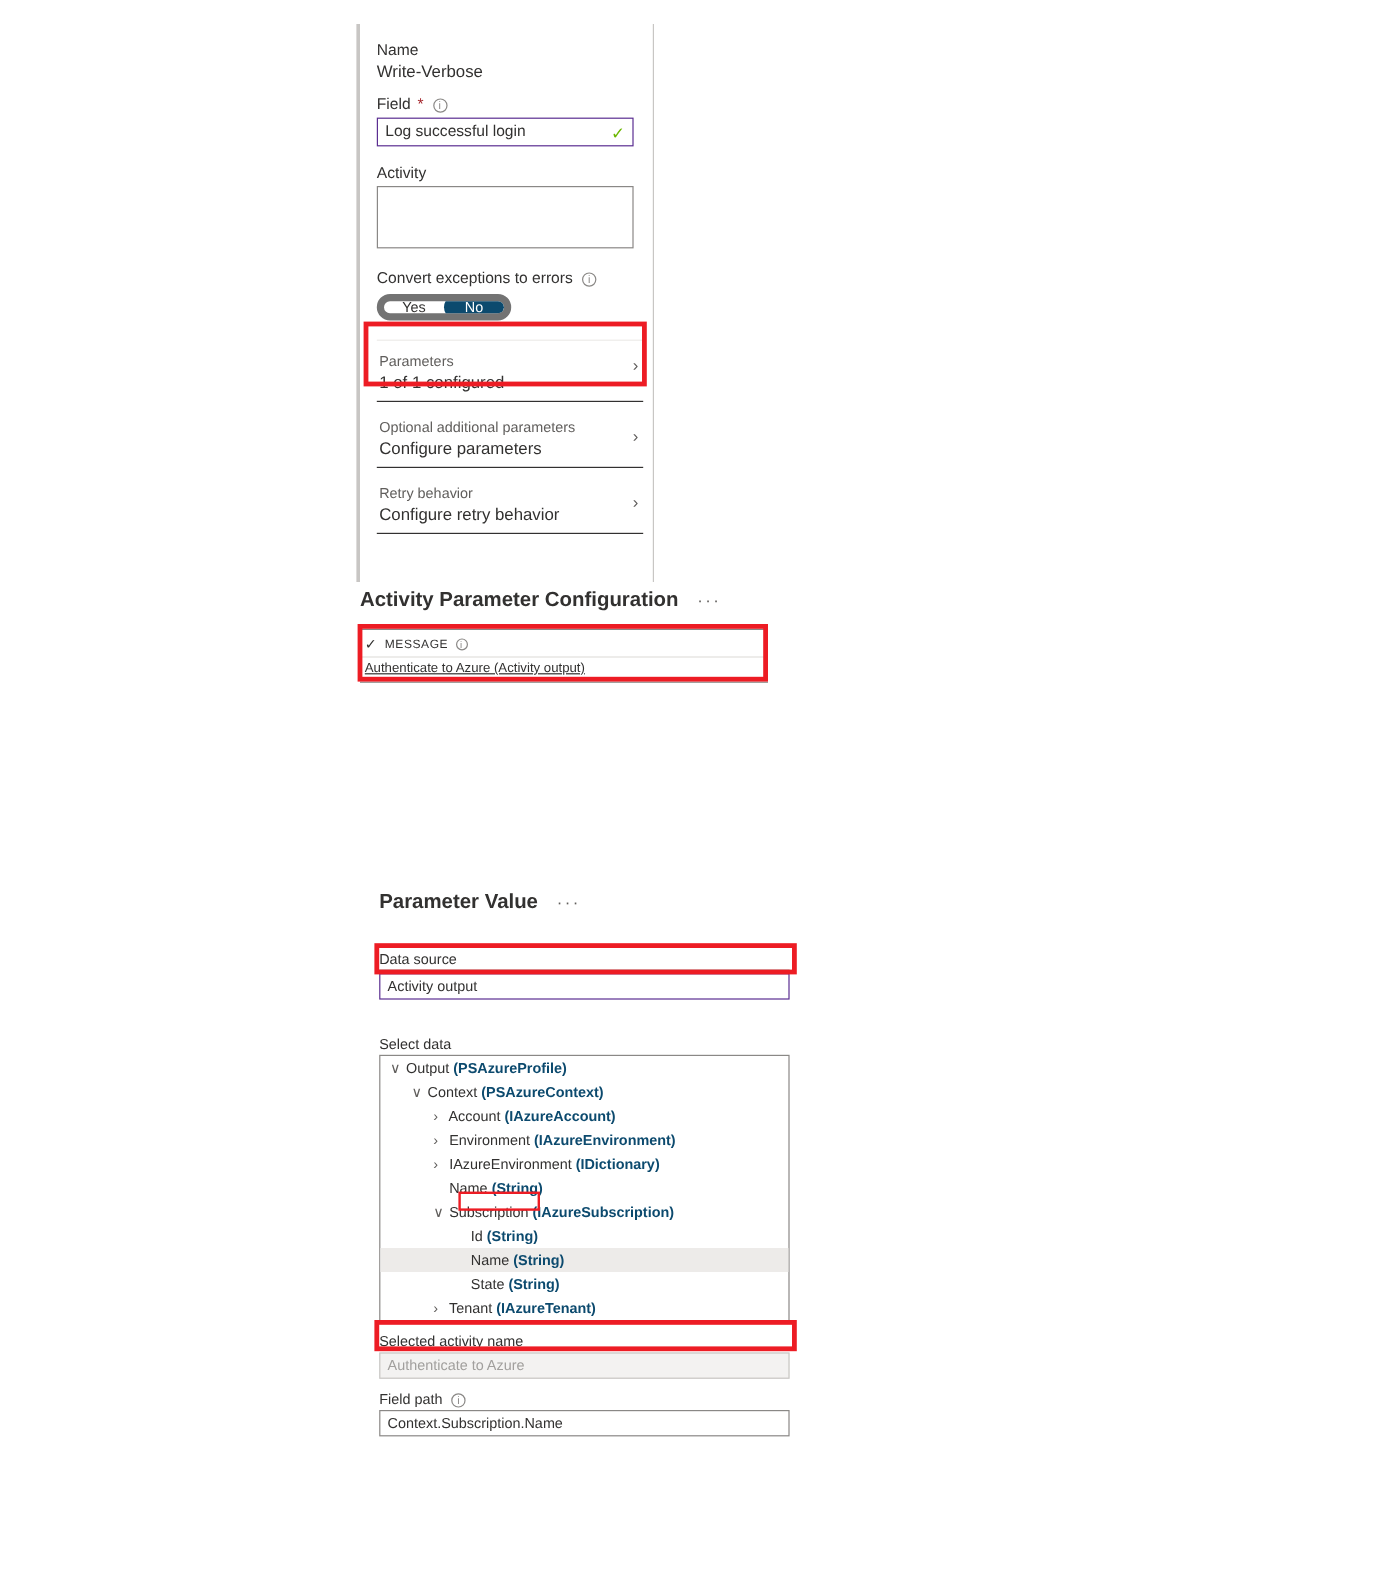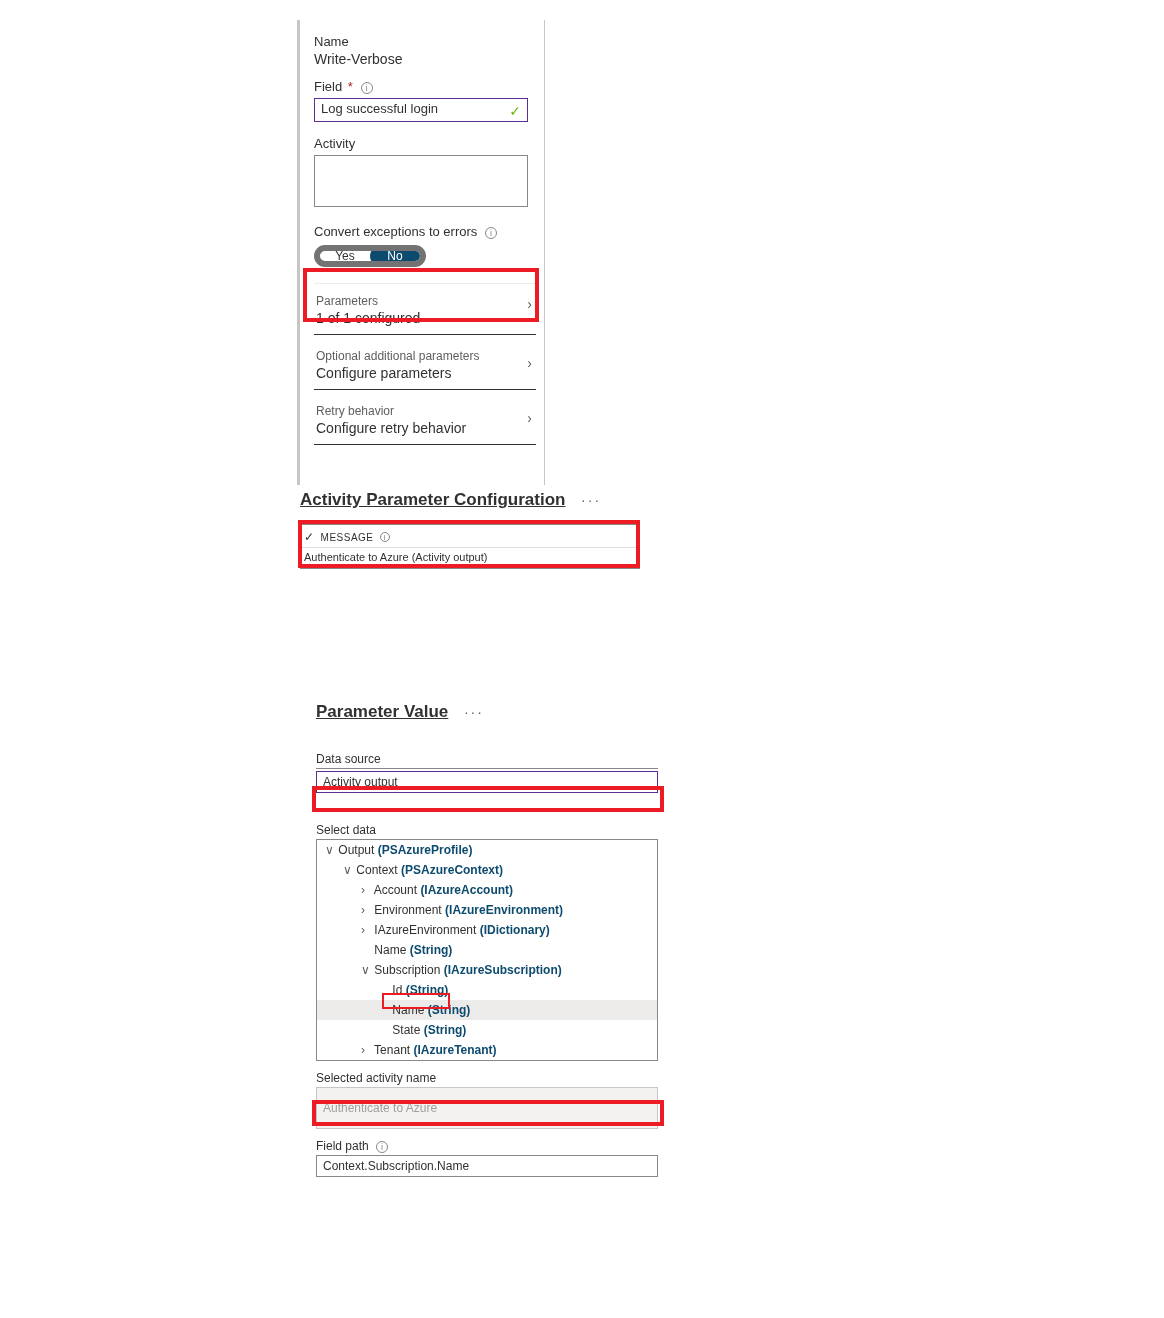--- a/index.html
+++ b/index.html
@@ -117,21 +117,20 @@
   .sec2 {
     position: absolute;
     left: 300px;
     top: 490px;
     width: 340px;
   }
   .sec-title {
     font-size: 17px;
     font-weight: 600;
     color: #323130;
-    text-decoration: underline;
   }
   .sec-title-dots { color: #605e5c; font-size: 14px; margin-left: 12px; letter-spacing: 2px; }
   .msg-box {
     margin-top: 14px;
     border-top: 1px solid #8a8886;
     border-bottom: 1px solid #8a8886;
   }
   .msg-header {
     font-size: 10px;
     letter-spacing: 0.5px;
@@ -142,27 +141,28 @@
     align-items: center;
   }
   .msg-header .chk { color: #323130; margin-right: 6px; font-size: 12px; }
   .msg-header .info-sm {
     width: 10px; height: 10px; font-size: 8px; line-height: 9px;
   }
   .msg-body {
     font-size: 11px;
     color: #323130;
     padding: 3px 4px 5px 4px;
+    text-decoration: underline;
   }
 
   
   .sec3 {
     position: absolute;
     left: 316px;
-    top: 702px;
+    top: 742px;
     width: 346px;
   }
   .subhead {
     font-size: 12px;
     color: #323130;
     margin-top: 18px;
     margin-bottom: 2px;
   }
   .subhead.u { border-bottom: 1px solid #8a8886; padding-bottom: 2px; }
   .dd-field {
@@ -193,21 +193,21 @@
   .ind2 { padding-left: 44px; }
   .ind3 { padding-left: 62px; }
   .node-type { color: #0c4a6e; font-weight: bold; }
   .ro-field {
     width: 342px;
     height: 22px;
     border: 1px solid #c8c6c4;
     background: #f3f2f1;
     color: #a19f9d;
     font-size: 12px;
-    padding: 20px 6px;
+    padding: 0 6px;
     display: flex;
     align-items: center;
   }
   .rw-field {
     width: 342px;
     height: 22px;
     border: 1px solid #8a8886;
     font-size: 12px;
     padding: 2px 6px;
     display: flex;

